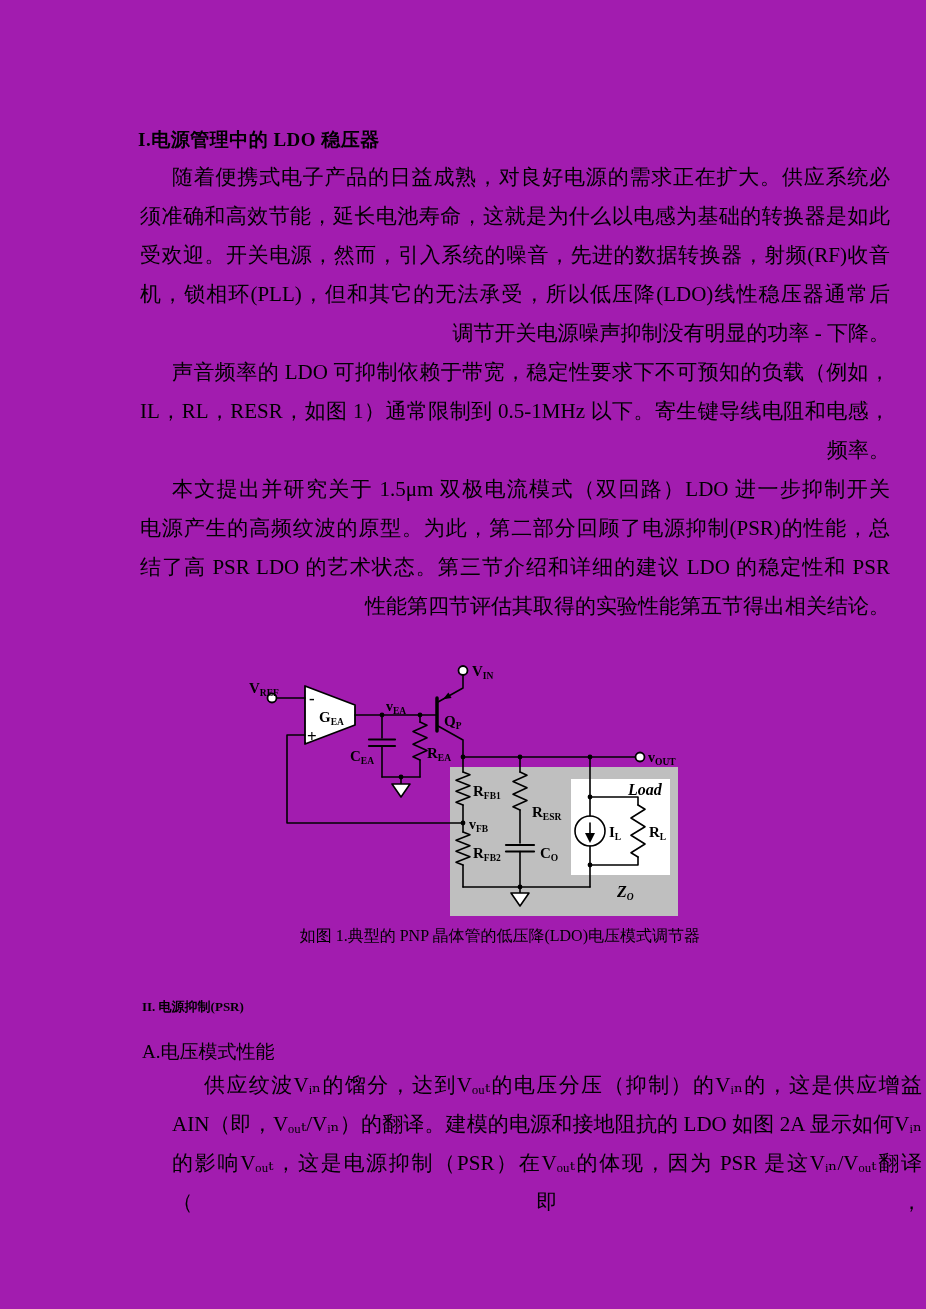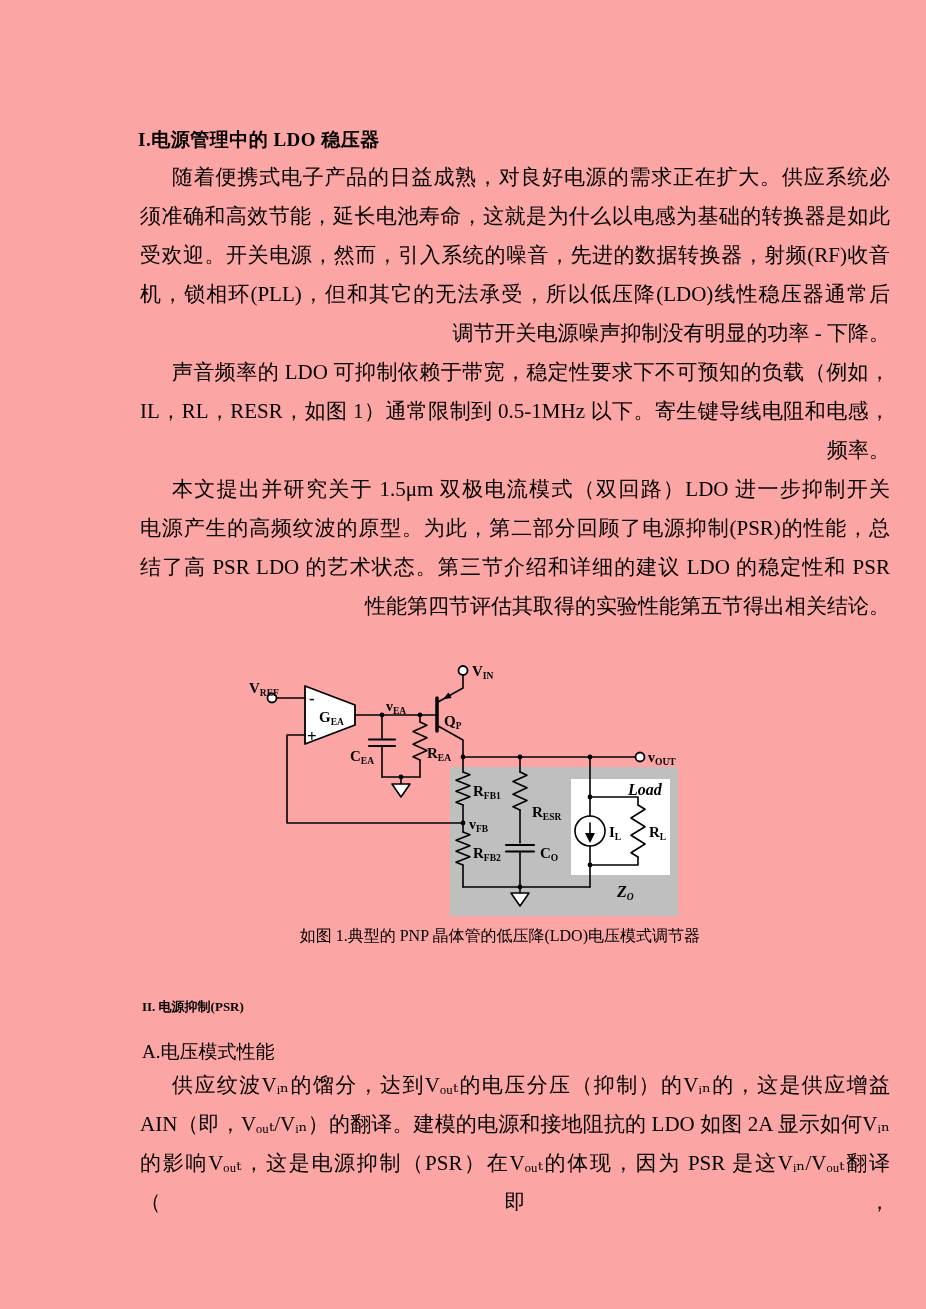--- a/index.html
+++ b/index.html
@@ -1,17 +1,17 @@
 <!DOCTYPE html>
 <html><head>
 <meta charset="utf-8">
 <style>
   html,body { margin:0; padding:0; background:#ffffff; }
   #page {
-    position:relative; width:926px; height:1309px; background:#fca5a5;
+    position:relative; width:926px; height:1309px; background:#a21caf;
     font-family:"Liberation Serif","DejaVu Serif",serif; color:#000;
     overflow:hidden;
   }
   .abs { position:absolute; }
   .h1 { font-size:19px; font-weight:bold; letter-spacing:0.5px; }
   .h2 { font-size:13px; font-weight:bold; }
   .h3 { font-size:19px; font-weight:normal; }
   .bodyblock { left:140px; width:750px; }
   .tline {
     height:39px; line-height:39px; font-size:21px;
@@ -168,19 +168,19 @@
     <text class="lbl" x="379" y="175"><tspan>I</tspan><tspan class="sub" dy="3">L</tspan></text>
     <text class="lbl" x="419" y="175"><tspan>R</tspan><tspan class="sub" dy="3">L</tspan></text>
     <text class="ital" x="387" y="235"><tspan>Z</tspan><tspan class="sub" dy="3">O</tspan></text>
   </svg>
 
   <div class="abs caption" style="left:230px; top:926px; width:470px;">如图 1.典型的 PNP 晶体管的低压降(LDO)电压模式调节器</div>
 
   <div class="abs h2" style="left:142px; top:998px;">II. 电源抑制(PSR)</div>
   <div class="abs h3" style="left:142px; top:1039px;">A.电压模式性能</div>
 
-  <div class="abs bodyblock" style="top:1066px;">
+  <div class="abs bodyblock" style="top:1066px;margin-left:32px;">
     <div class="tline j ind">供应纹波Vᵢₙ的馏分，达到Vₒᵤₜ的电压分压（抑制）的Vᵢₙ的，这是供应增益</div>
     <div class="tline j">AIN（即，Vₒᵤₜ/Vᵢₙ）的翻译。建模的电源和接地阻抗的 LDO 如图 2A 显示如何Vᵢₙ</div>
     <div class="tline j">的影响Vₒᵤₜ，这是电源抑制（PSR）在Vₒᵤₜ的体现，因为 PSR 是这Vᵢₙ/Vₒᵤₜ翻译（即，</div>
   </div>
 
 </div>
 
 </body></html>

